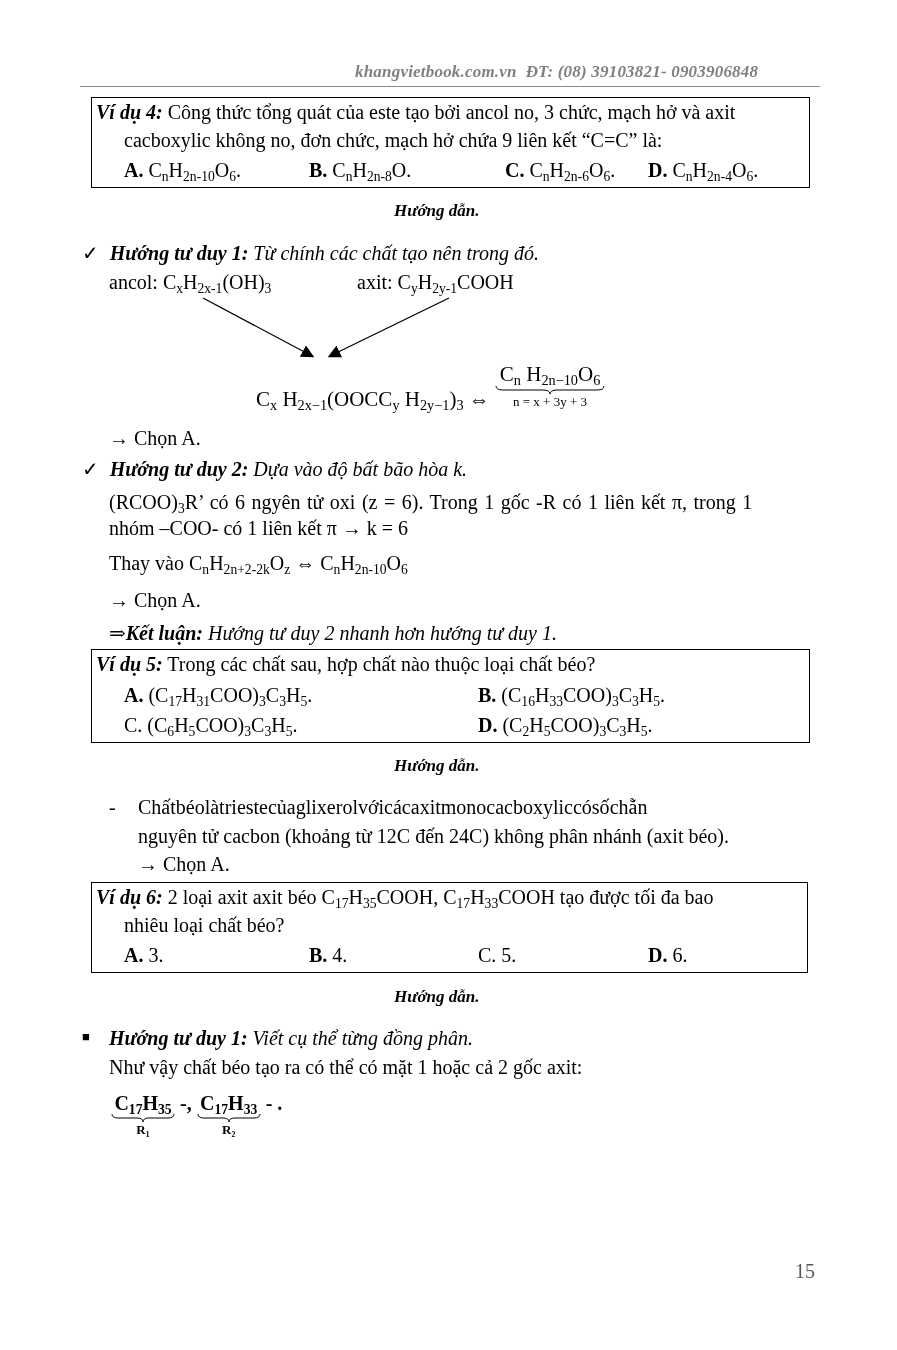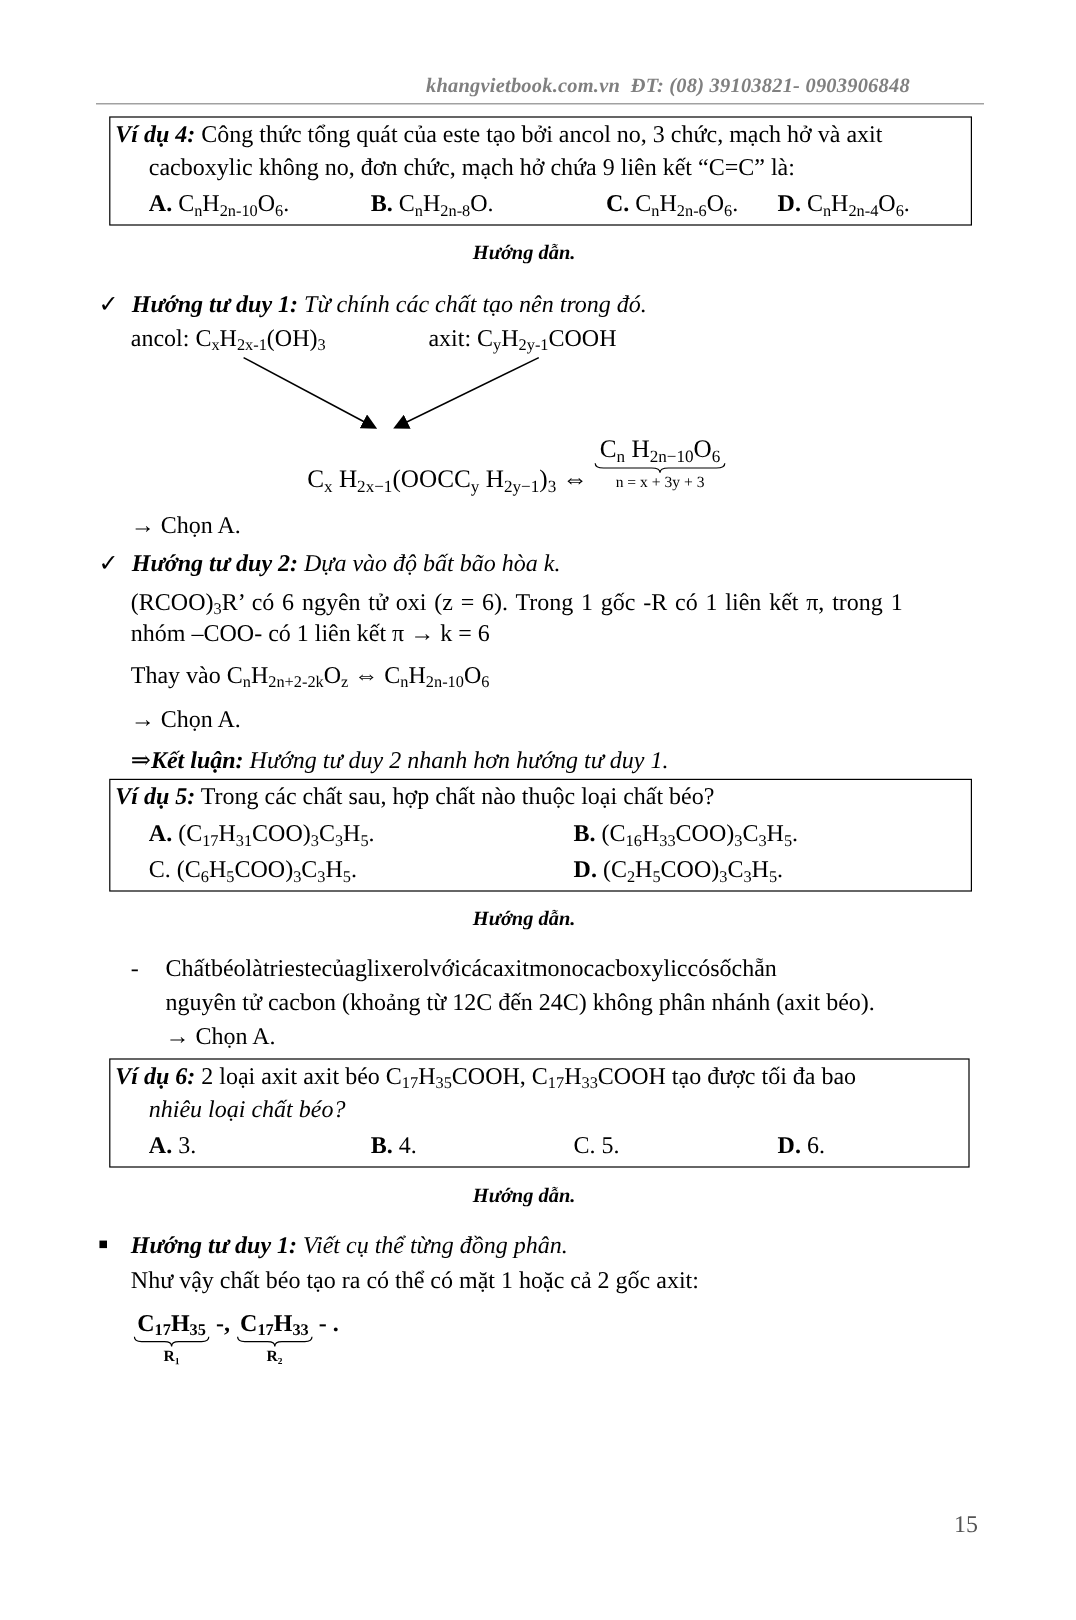--- a/index.html
+++ b/index.html
@@ -115,21 +115,21 @@
       <span>chẵn</span>
     </div>
 </div>
 <div class="abs" style="left:138px; top:825px;">nguyên tử cacbon (khoảng từ 12C đến 24C) không phân nhánh (axit béo).</div>
 <div class="abs" style="left:138px; top:853px;">→ Chọn A.</div>
 
 <div class="box" style="left:91px; top:882px; width:715px; height:89px;"></div>
 <div class="abs" style="left:96px; top:886px;">
   <span class="bi">Ví dụ 6:</span><span><span> 2 loại axit axit béo C</span><sub>17</sub><span>H</span><sub>35</sub><span>COOH, C</span><sub>17</sub><span>H</span><sub>33</sub><span>COOH tạo được tối đa bao</span></span>
 </div>
-<div class="abs" style="left:124px; top:914px;font-style:italic;">nhiêu loại chất béo?</div>
+<div class="abs" style="left:124px; top:914px;">nhiêu loại chất béo?</div>
 <div class="abs" style="left:124px; top:944px;"><span class="b">A.</span><span> 3.</span></div>
 <div class="abs" style="left:309px; top:944px;"><span class="b">B.</span><span> 4.</span></div>
 <div class="abs" style="left:478px; top:944px;"><span>C.</span><span> 5.</span></div>
 <div class="abs" style="left:648px; top:944px;"><span class="b">D.</span><span> 6.</span></div>
 
 <div class="abs heading" style="left:394px; top:987px;">Hướng dẫn.</div>
 
 <div class="abs" style="left:82px; top:1029px; font-size:13px;">■</div>
 <div class="abs" style="left:109px; top:1027px;">
   <span class="bi">Hướng tư duy 1:</span><span class="it"> Viết cụ thể từng đồng phân.</span>

